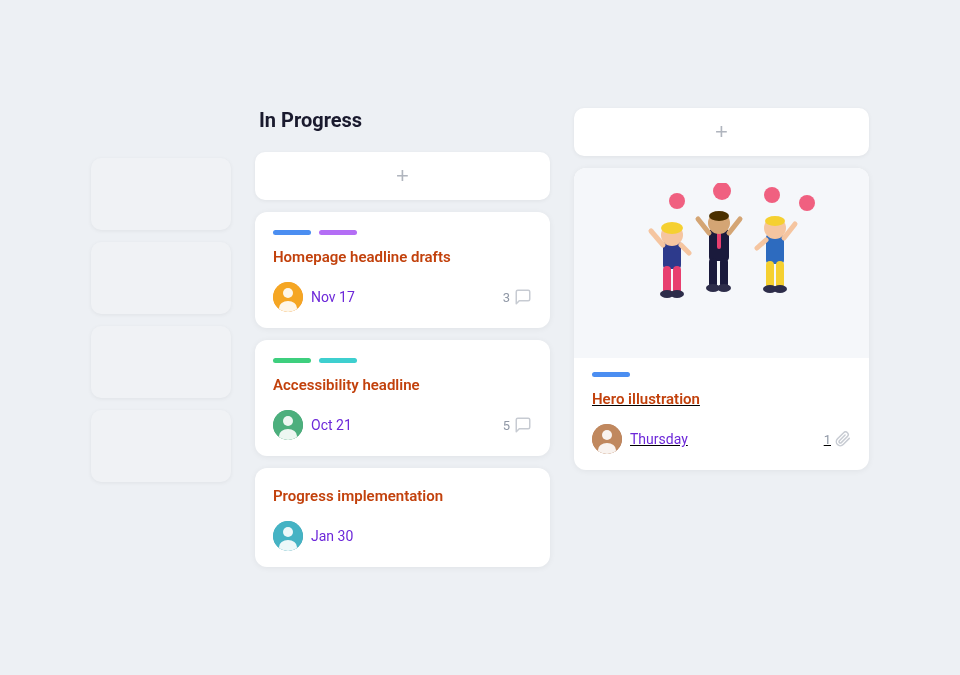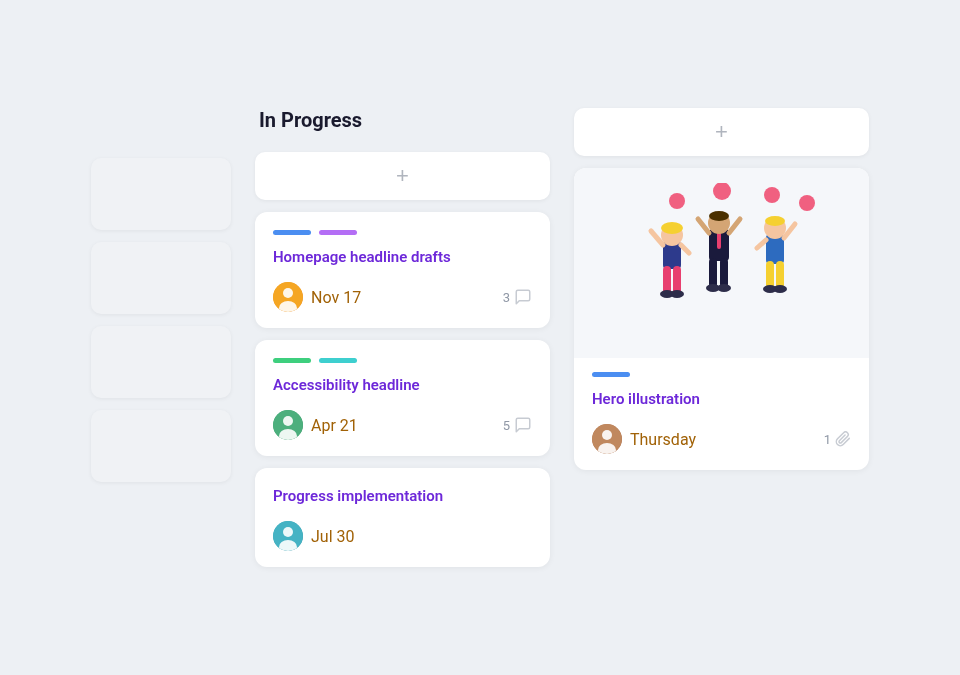--- a/index.html
+++ b/index.html
@@ -86,21 +86,21 @@
     }
 
     .tag-blue { background: #4b8ef1; width: 38px; }
     .tag-purple { background: #b46ef5; width: 38px; }
     .tag-green { background: #3ecf7e; width: 38px; }
     .tag-teal { background: #3ecfcf; width: 38px; }
 
     .task-title {
       font-size: 15px;
       font-weight: 600;
-      color: #6d28d9;
+      color: #c2410c;
       margin-bottom: 14px;
       line-height: 1.4;
     }
 
     .task-meta {
       display: flex;
       align-items: center;
       justify-content: space-between;
     }
 
@@ -124,22 +124,22 @@
       flex-shrink: 0;
     }
 
     .avatar-orange { background: linear-gradient(135deg, #f5a623, #e8852a); }
     .avatar-green { background: linear-gradient(135deg, #4caf7d, #2d8c5a); }
     .avatar-teal { background: linear-gradient(135deg, #45b3c4, #2a8a9b); }
     .avatar-red { background: linear-gradient(135deg, #e85858, #c0392b); }
     .avatar-brown { background: linear-gradient(135deg, #c0885e, #a06040); }
 
     .task-date {
-      font-size: 16px;
-      color: #a16207;
+      font-size: 14px;
+      color: #6d28d9;
     }
 
     .task-comments {
       display: flex;
       align-items: center;
       gap: 4px;
       font-size: 13px;
       color: #9098a6;
     }
 
@@ -154,20 +154,21 @@
       height: 16px;
       opacity: 0.5;
     }
 
     
     .done-card {
       background: #fff;
       border-radius: 12px;
       overflow: hidden;
       box-shadow: 0 1px 6px rgba(0,0,0,0.06);
+      text-decoration: underline;
     }
 
     .done-card-image {
       background: #f5f7fa;
       height: 190px;
       display: flex;
       align-items: center;
       justify-content: center;
       position: relative;
       padding: 20px;
@@ -242,21 +243,21 @@
       <div class="task-title">Accessibility headline</div>
       <div class="task-meta">
         <div class="task-user">
           <div class="avatar avatar-green">
             <svg viewBox="0 0 30 30" width="30" height="30">
               <circle cx="15" cy="15" r="15" fill="#4caf7d"></circle>
               <circle cx="15" cy="11" r="5" fill="#fff" opacity="0.9"></circle>
               <ellipse cx="15" cy="26" rx="9" ry="7" fill="#fff" opacity="0.9"></ellipse>
             </svg>
           </div>
-          <span class="task-date">Apr 21</span>
+          <span class="task-date">Oct 21</span>
         </div>
         <div class="task-comments">
           <span>5</span>
           <svg class="comment-icon" viewBox="0 0 24 24" fill="none" stroke="#9098a6" stroke-width="2" stroke-linecap="round" stroke-linejoin="round">
             <path d="M21 15a2 2 0 0 1-2 2H7l-4 4V5a2 2 0 0 1 2-2h14a2 2 0 0 1 2 2z"></path>
           </svg>
         </div>
       </div>
     </div>
 
@@ -264,21 +265,21 @@
       <div class="task-title">Progress implementation</div>
       <div class="task-meta">
         <div class="task-user">
           <div class="avatar avatar-teal">
             <svg viewBox="0 0 30 30" width="30" height="30">
               <circle cx="15" cy="15" r="15" fill="#45b3c4"></circle>
               <circle cx="15" cy="11" r="5" fill="#fff" opacity="0.9"></circle>
               <ellipse cx="15" cy="26" rx="9" ry="7" fill="#fff" opacity="0.9"></ellipse>
             </svg>
           </div>
-          <span class="task-date">Jul 30</span>
+          <span class="task-date">Jan 30</span>
         </div>
       </div>
     </div>
 
   </div>
 
   <div class="column">
 
     <button class="add-btn">+</button>
 

